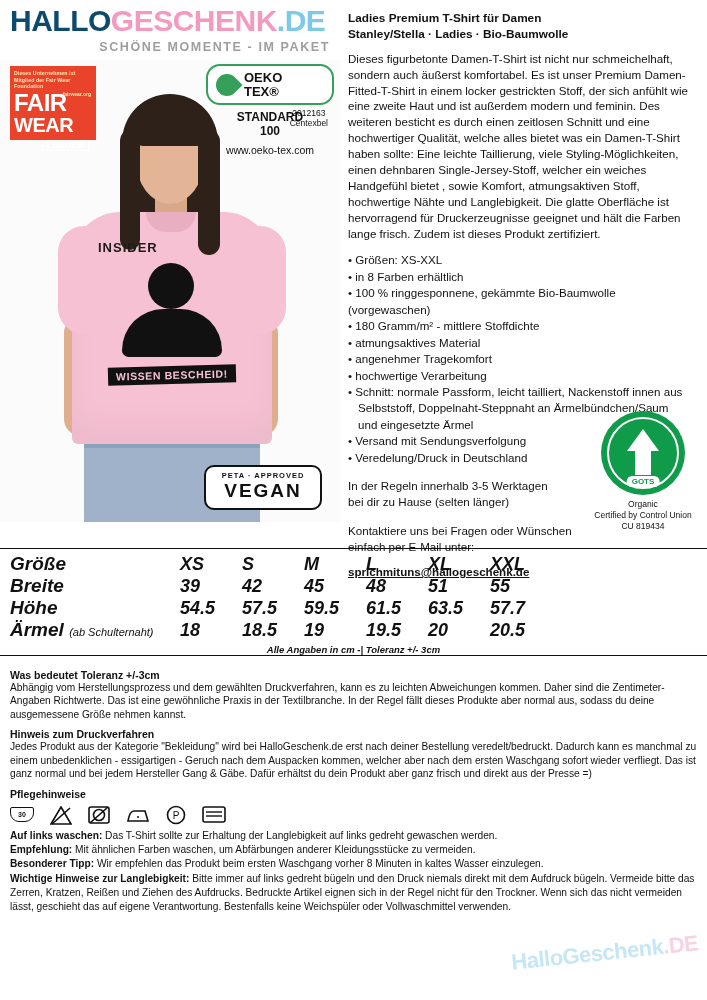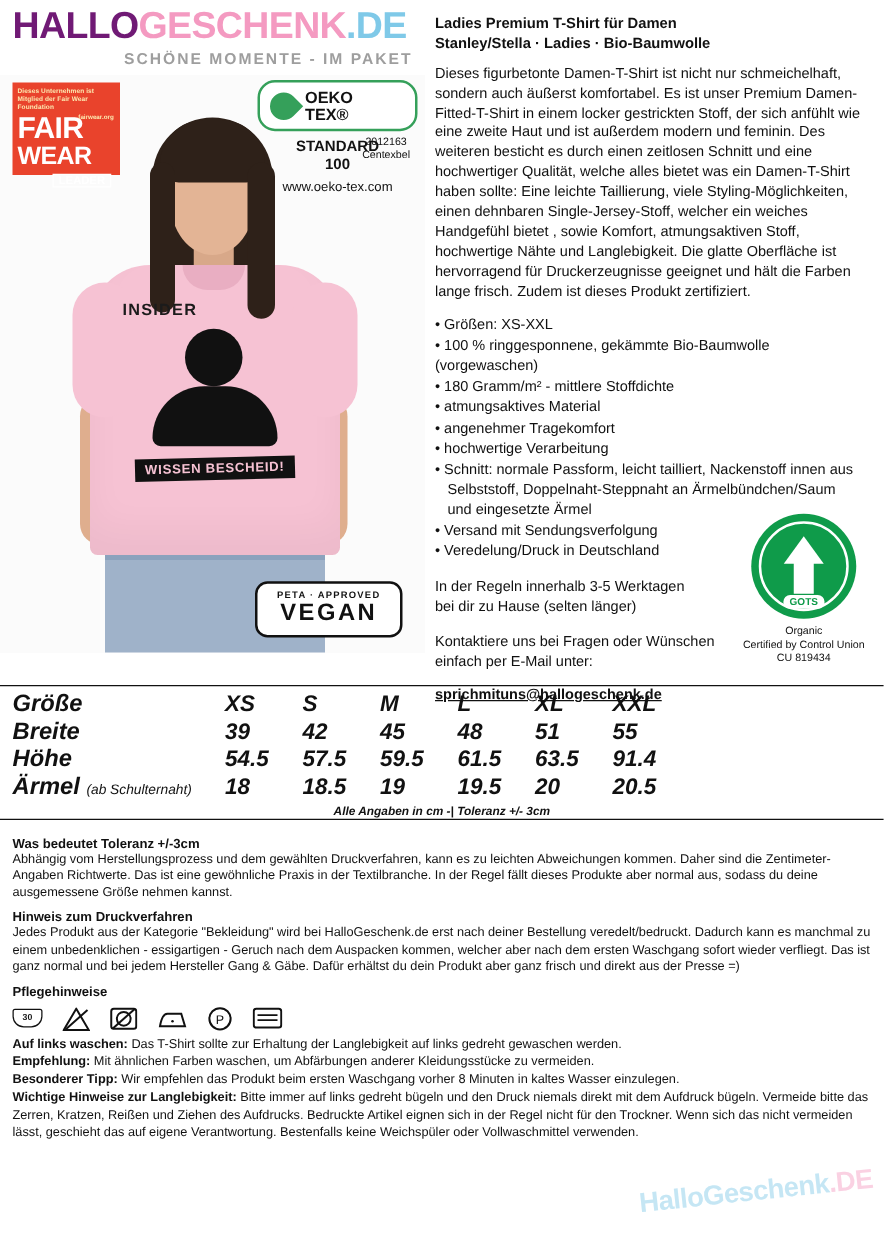--- a/index.html
+++ b/index.html
@@ -19,21 +19,21 @@
   .left-col { width:340px; position:relative; }
   .right-col { width:367px; padding:10px 12px 0 8px; position:relative; }
 
   
   .logo-wrap { padding:6px 0 0 10px; }
   .logo-main {
     font-family:"Liberation Sans", sans-serif;
     font-weight:bold; font-size:30px; letter-spacing:-0.5px;
     line-height:1.0;
   }
-  .logo-hallo { color:#701a75; }
+  .logo-hallo { color:#0c4a6e; }
   .logo-geschenk { color:#f49ac1; }
   .logo-de { color:#7fc9e8; }
   .logo-sub {
     margin-top:4px;
     color:#9e9e9e; font-size:12.5px; letter-spacing:1.6px; font-weight:bold;
     text-align:right; width:320px;
   }
 
   
   .photo {
@@ -273,20 +273,21 @@
     </div>
 
     <div class="right-col">
       <div class="title-line">Ladies Premium T-Shirt für Damen</div>
       <div class="title-line">Stanley/Stella · Ladies · Bio-Baumwolle</div>
 
       <div class="para">Dieses figurbetonte Damen-T-Shirt ist nicht nur schmeichelhaft, sondern auch äußerst komfortabel. Es ist unser Premium Damen-Fitted-T-Shirt in einem locker gestrickten Stoff, der sich anfühlt wie eine zweite Haut und ist außerdem modern und feminin. Des weiteren besticht es durch einen zeitlosen Schnitt und eine hochwertiger Qualität, welche alles bietet was ein Damen-T-Shirt haben sollte: Eine leichte Taillierung, viele Styling-Möglichkeiten, einen dehnbaren Single-Jersey-Stoff, welcher ein weiches Handgefühl bietet , sowie Komfort, atmungsaktiven Stoff, hochwertige Nähte und Langlebigkeit. Die glatte Oberfläche ist hervorragend für Druckerzeugnisse geeignet und hält die Farben lange frisch. Zudem ist dieses Produkt zertifiziert.</div>
 
       <div class="bullets">
         <div>• Größen: XS-XXL</div>
+        <div>• in 8 Farben erhältlich</div>
         <div>• 100 % ringgesponnene, gekämmte Bio-Baumwolle (vorgewaschen)</div>
         <div>• 180 Gramm/m² - mittlere Stoffdichte</div>
         <div>• atmungsaktives Material</div>
         <div>• angenehmer Tragekomfort</div>
         <div>• hochwertige Verarbeitung</div>
         <div>• Schnitt: normale Passform, leicht tailliert, Nackenstoff innen aus</div>
         <div class="indent">Selbststoff, Doppelnaht-Steppnaht an Ärmelbündchen/Saum</div>
         <div class="indent">und eingesetzte Ärmel</div>
         <div>• Versand mit Sendungsverfolgung</div>
         <div>• Veredelung/Druck in Deutschland</div>
@@ -342,21 +343,21 @@
       <div class="tcell">55</div>
     </div>
 
     <div class="trow">
       <div class="tlabel">Höhe</div>
       <div class="tcell">54.5</div>
       <div class="tcell">57.5</div>
       <div class="tcell">59.5</div>
       <div class="tcell">61.5</div>
       <div class="tcell">63.5</div>
-      <div class="tcell">91.4</div>
+      <div class="tcell">57.7</div>
     </div>
 
     <div class="trow">
       <div class="tlabel">
         <span>Ärmel</span>
         <span class="sub">(ab Schulternaht)</span>
       </div>
       <div class="tcell">18</div>
       <div class="tcell">18.5</div>
       <div class="tcell">19</div>

